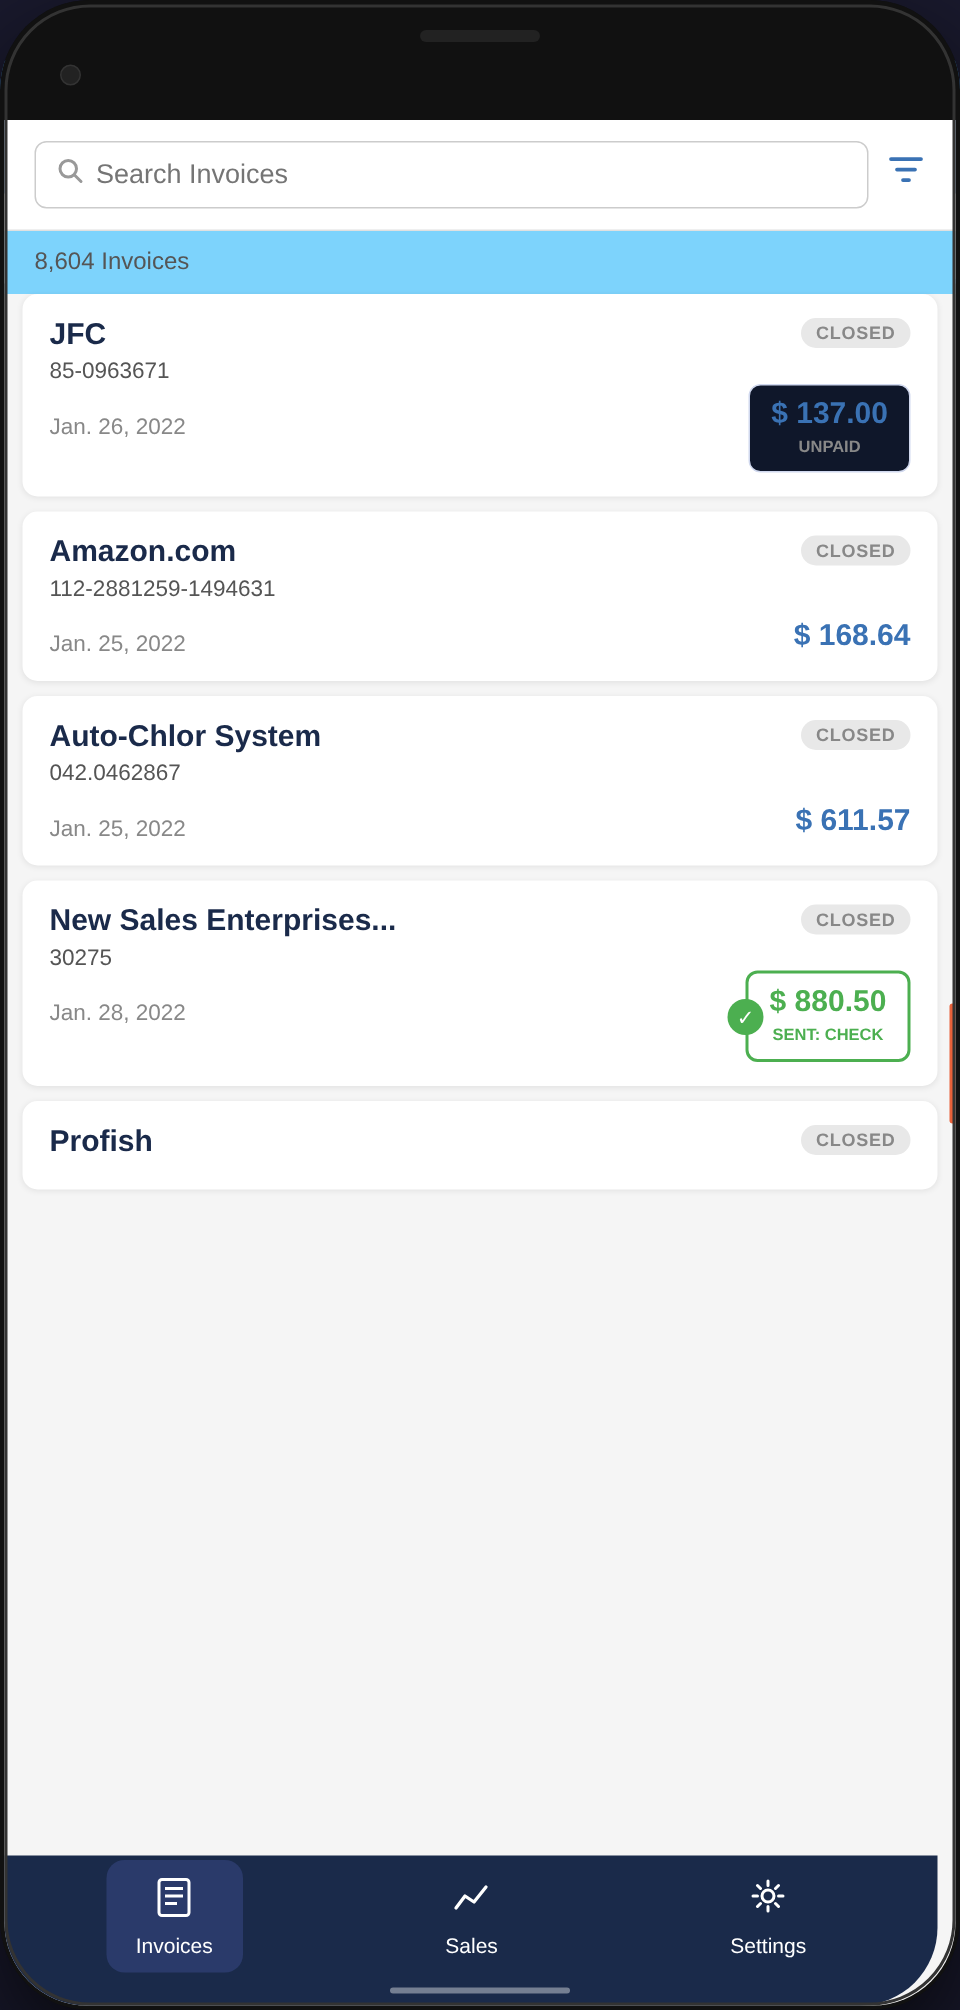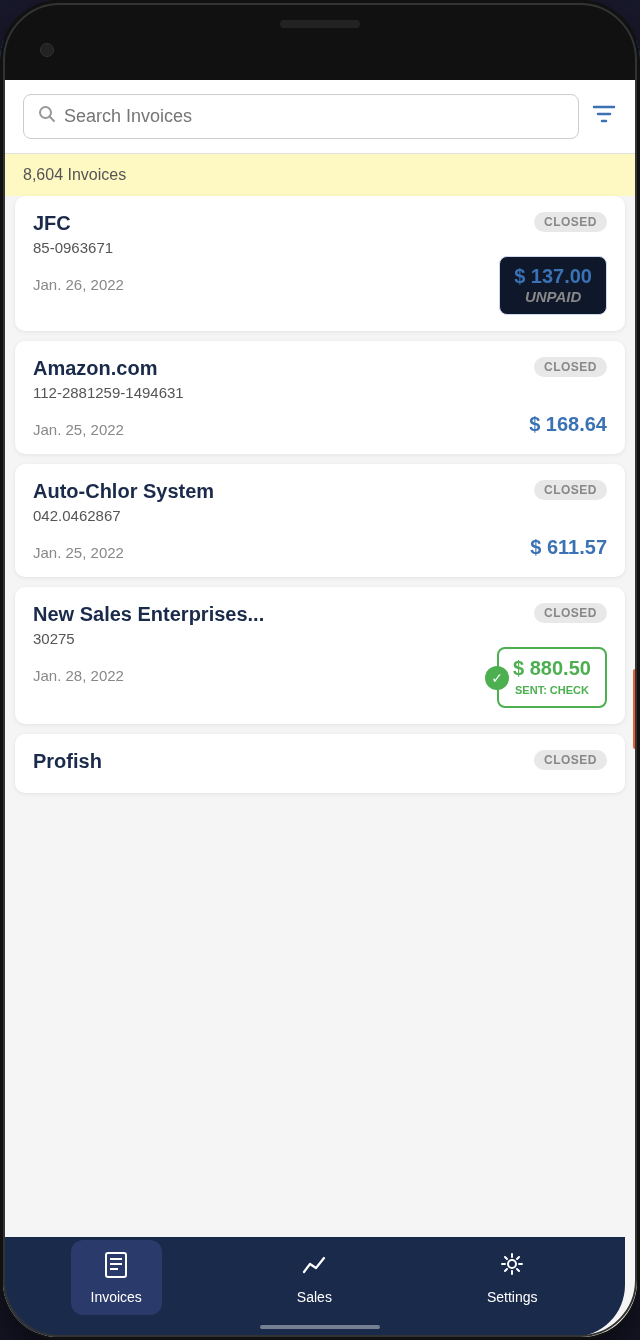--- a/index.html
+++ b/index.html
@@ -198,21 +198,21 @@
     }
     .filter-icon {
       font-size: 24px;
       color: #3a72b4;
       cursor: pointer;
     }
     .invoice-count {
       padding: 12px 20px;
       font-size: 16px;
       color: #555;
-      background: #fef9c3;
+      background: #7dd3fc;
     }
     .invoice-list {
       padding: 0 12px;
       display: flex;
       flex-direction: column;
       gap: 10px;
     }
     .invoice-card {
       background: white;
       border-radius: 10px;
@@ -262,25 +262,24 @@
       text-align: center;
       min-width: 100px;
     }
     .amount-value {
       font-size: 20px;
       font-weight: 700;
       color: #3a72b4;
       display: block;
     }
     .amount-label {
-      font-size: 15px;
+      font-size: 11px;
       color: #888;
       text-transform: uppercase;
       font-weight: 600;
-      font-style: italic;
     }
     .amount-plain {
       font-size: 20px;
       font-weight: 700;
       color: #3a72b4;
       margin-top: 12px;
     }
     .amount-box-green {
       background: white;
       border: 2px solid #4caf50;

